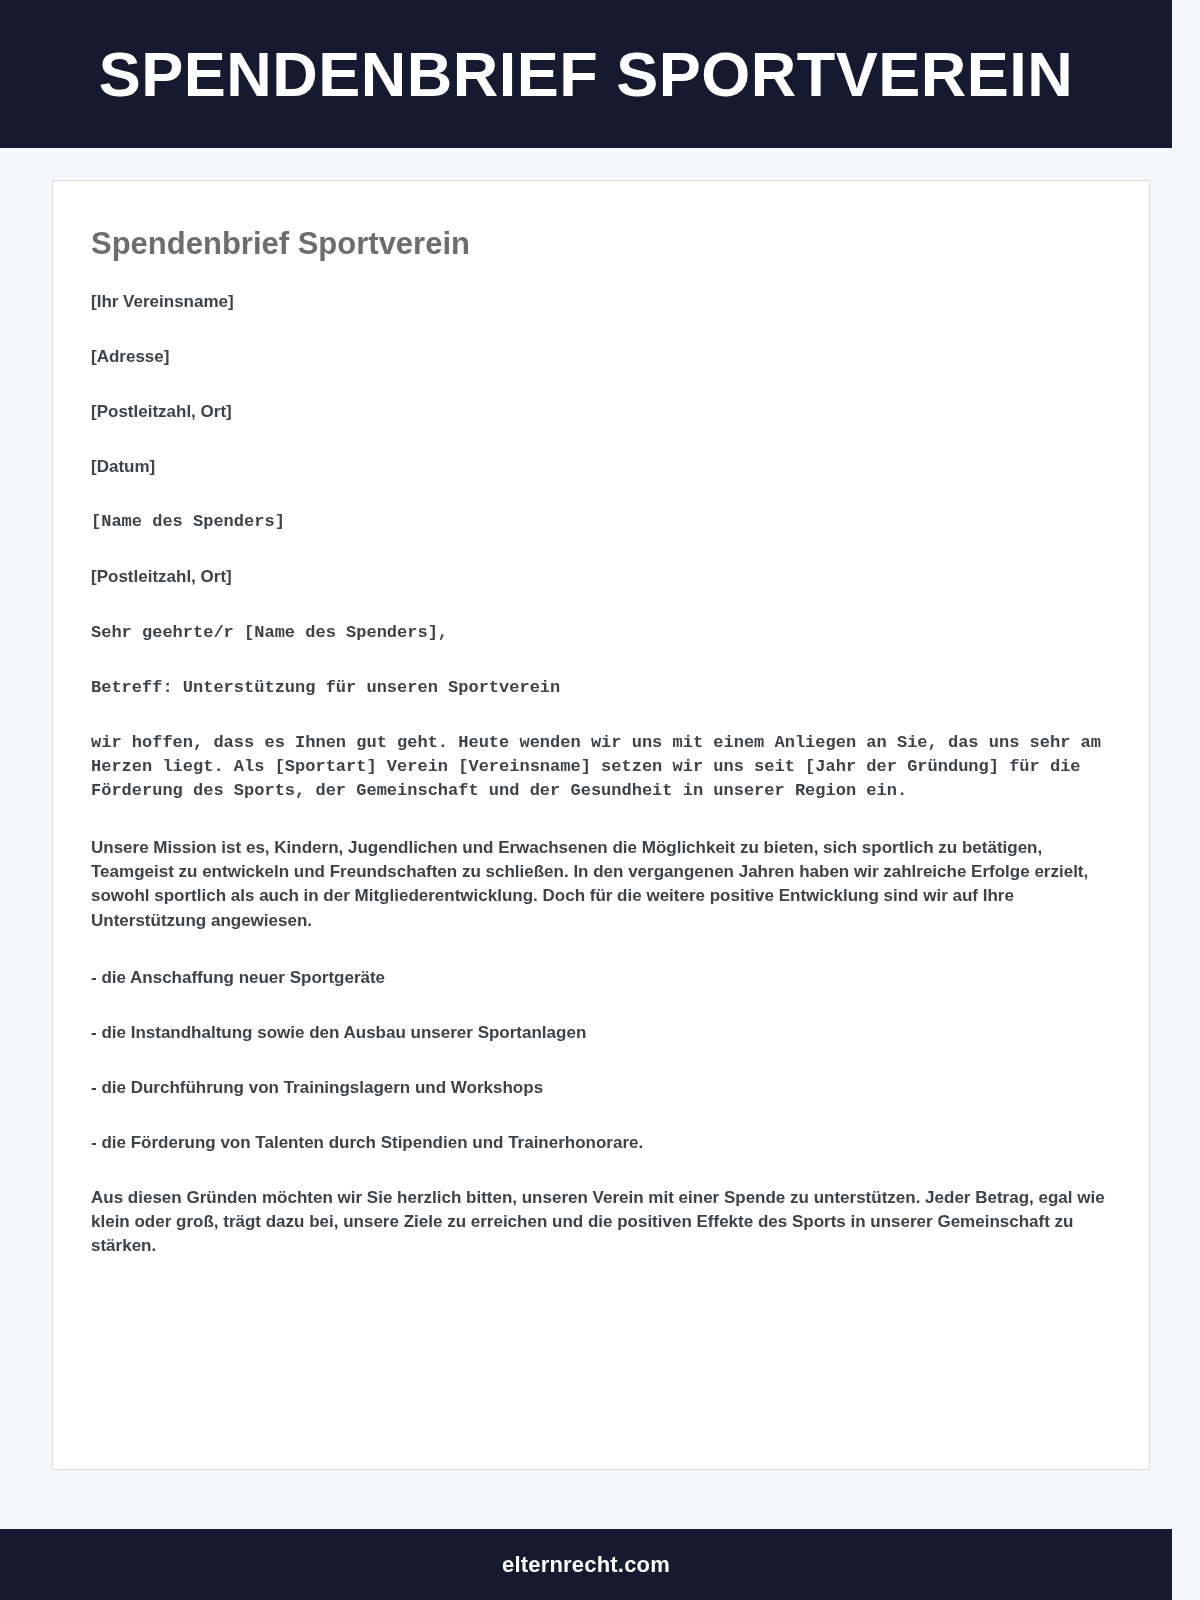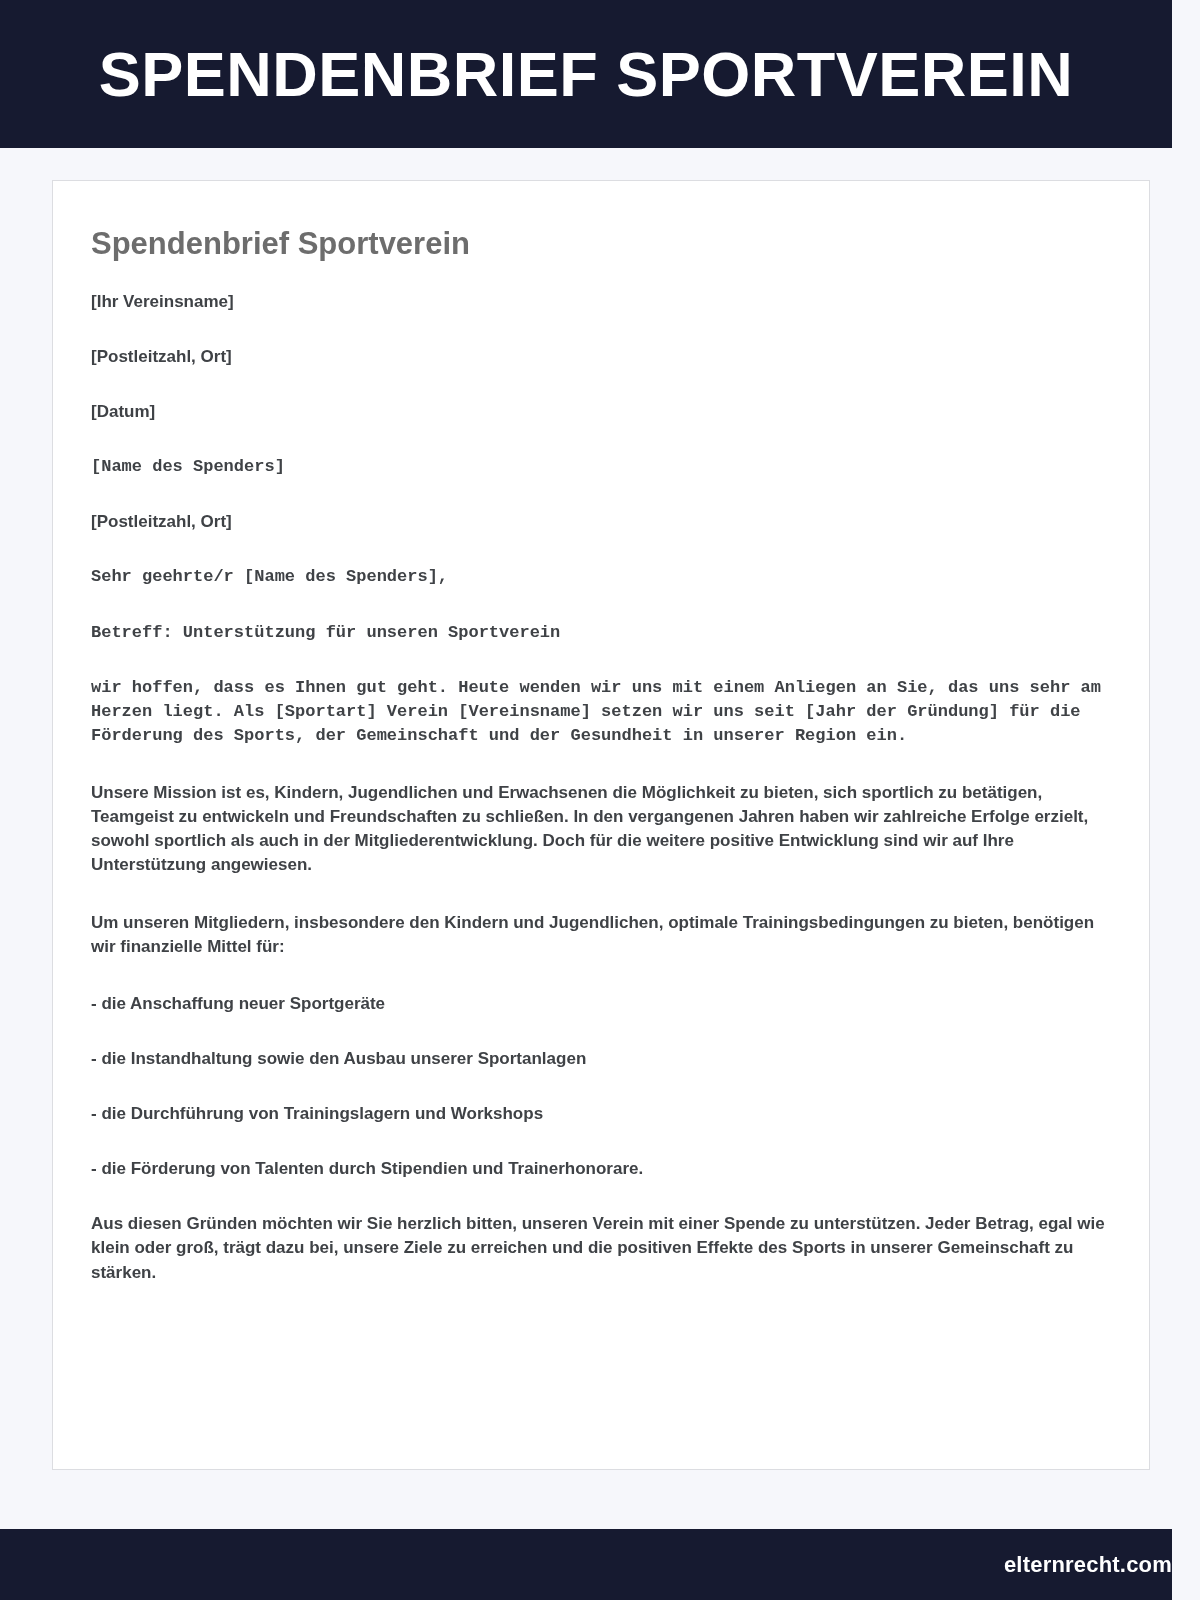--- a/index.html
+++ b/index.html
@@ -90,21 +90,21 @@
   .doc-line.bullet {
     margin-bottom: 31px;
   }
 
   
   .footer-bar {
     height: 71px;
     background: #161a30;
     display: flex;
     align-items: center;
-    justify-content: flex-end;
+    justify-content: center;
     flex: 0 0 auto;
   }
   .footer-text {
     color: #ffffff;
     font-size: 22px;
     font-weight: bold;
     letter-spacing: 0.2px;
     font-family: "Liberation Sans", sans-serif;
   }
 </style>
@@ -117,39 +117,39 @@
     <h1 class="top-banner-title">SPENDENBRIEF SPORTVEREIN</h1>
   </header>
 
   <main class="body-area">
     <article class="doc-card">
 
       <h2 class="doc-title">Spendenbrief Sportverein</h2>
 
       <p class="doc-line">[Ihr Vereinsname]</p>
 
+      <p class="doc-line">[Adresse]</p>
 
       <p class="doc-line">[Postleitzahl, Ort]</p>
 
       <p class="doc-line">[Datum]</p>
 
       <p class="doc-line gap-before">[Name des Spenders]</p>
 
 
       <p class="doc-line">[Postleitzahl, Ort]</p>
 
       <p class="doc-line gap-before">Sehr geehrte/r [Name des Spenders],</p>
 
       <p class="doc-line gap-before">Betreff: Unterstützung für unseren Sportverein</p>
 
       <p class="doc-line para gap-before">wir hoffen, dass es Ihnen gut geht. Heute wenden wir uns mit einem Anliegen an Sie, das uns sehr am Herzen liegt. Als [Sportart] Verein [Vereinsname] setzen wir uns seit [Jahr der Gründung] für die Förderung des Sports, der Gemeinschaft und der Gesundheit in unserer Region ein.</p>
 
       <p class="doc-line para">Unsere Mission ist es, Kindern, Jugendlichen und Erwachsenen die Möglichkeit zu bieten, sich sportlich zu betätigen, Teamgeist zu entwickeln und Freundschaften zu schließen. In den vergangenen Jahren haben wir zahlreiche Erfolge erzielt, sowohl sportlich als auch in der Mitgliederentwicklung. Doch für die weitere positive Entwicklung sind wir auf Ihre Unterstützung angewiesen.</p>
 
-      <p class="doc-line para">Um unseren Mitgliedern, insbesondere den Kindern und Jugendlichen, optimale Trainingsbedingungen zu bieten, benötigen wir finanzielle Mittel für:</p>
 
       <p class="doc-line bullet">- die Anschaffung neuer Sportgeräte</p>
 
       <p class="doc-line bullet">- die Instandhaltung sowie den Ausbau unserer Sportanlagen</p>
 
       <p class="doc-line bullet">- die Durchführung von Trainingslagern und Workshops</p>
 
       <p class="doc-line bullet">- die Förderung von Talenten durch Stipendien und Trainerhonorare.</p>
 
       <p class="doc-line para">Aus diesen Gründen möchten wir Sie herzlich bitten, unseren Verein mit einer Spende zu unterstützen. Jeder Betrag, egal wie klein oder groß, trägt dazu bei, unsere Ziele zu erreichen und die positiven Effekte des Sports in unserer Gemeinschaft zu stärken.</p>

